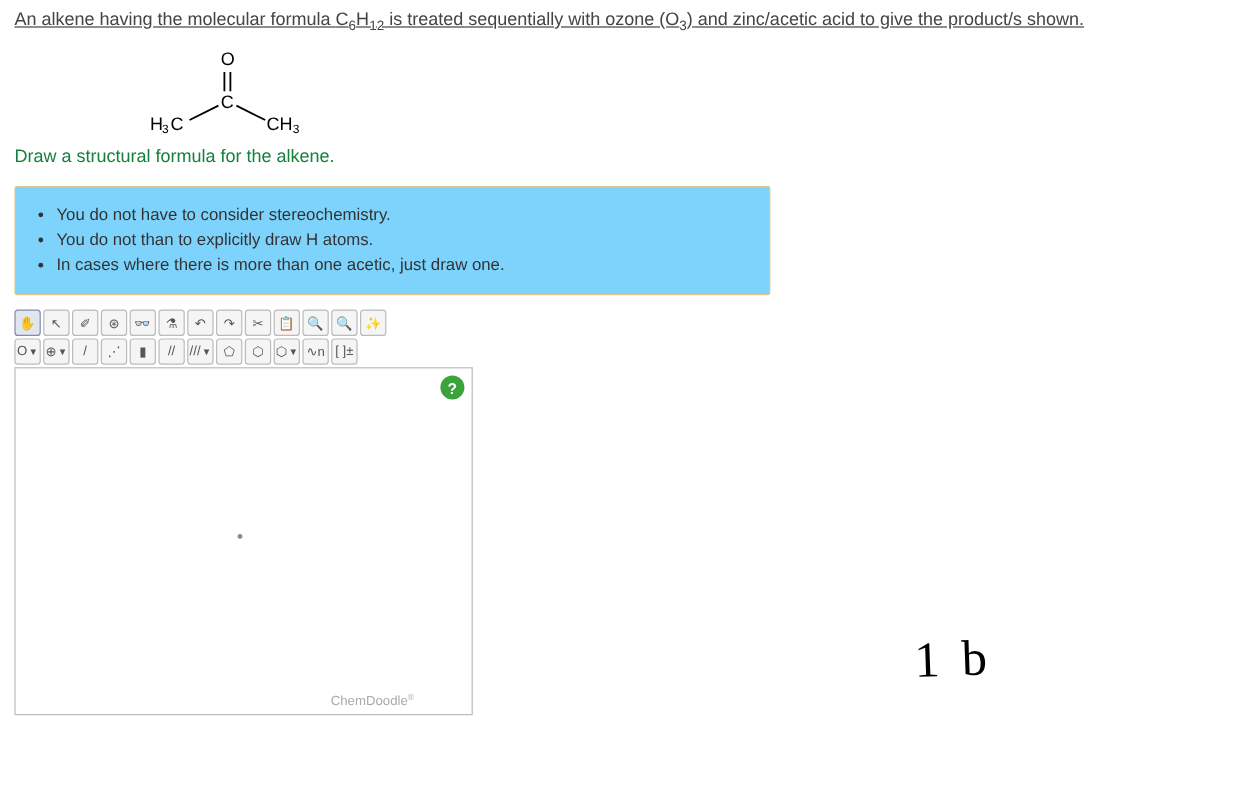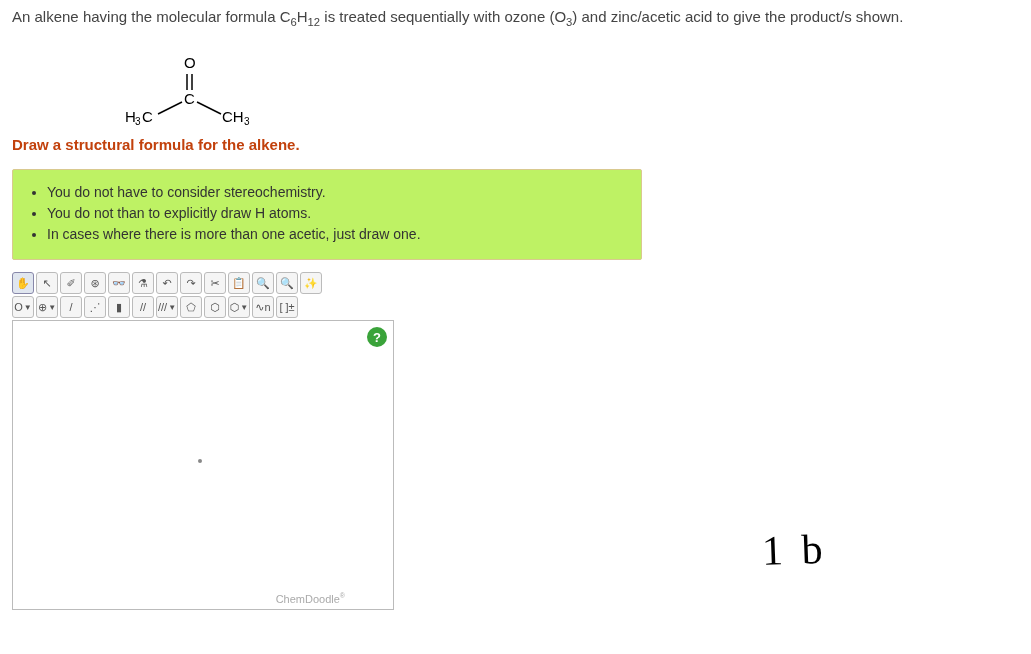--- a/index.html
+++ b/index.html
@@ -1,20 +1,20 @@
 <!DOCTYPE html>
 <html><head>
   <meta charset="utf-8">
   <style>
     * { box-sizing: border-box; margin: 0; padding: 0; }
     body { font-family: 'Helvetica Neue', Arial, sans-serif; font-size: 14px; color: #333; background: #fff; width: 1031px; height: 654px; padding: 8px 12px; position: relative; }
-    .question-text { font-size: 15px; color: #444; margin-bottom: 26px; }
+    .question-text { font-size: 15px; color: #444; margin-bottom: 12px; text-decoration: underline; }
     .molecule { margin-left: 110px; margin-top: 4px; margin-bottom: 10px; position: relative; height: 72px; width: 200px; }
-    .sub-prompt { font-size: 15px; color: #c2410c; margin-bottom: 16px; margin-top: 8px; font-weight: bold;}
-    .hints-box { border: 1px solid #d9c98f; background: #bef264; padding: 12px 16px 14px 18px; width: 630px; margin-bottom: 12px; border-radius: 2px;}
+    .sub-prompt { font-size: 15px; color: #15803d; margin-bottom: 16px; margin-top: 8px;}
+    .hints-box { border: 1px solid #d9c98f; background: #7dd3fc; padding: 12px 16px 14px 18px; width: 630px; margin-bottom: 12px; border-radius: 2px;}
     .hints-box ul { list-style: disc; margin-left: 16px; }
     .hints-box li { font-size: 14px; color: #333; line-height: 1.5; }
     .editor { width: 428px; border: 0; }
     .toolbar-row { display: flex; gap: 2px; margin-bottom: 2px; align-items: center; }
     .tool { width: 22px; height: 22px; border: 1px solid #bbb; border-radius: 3px; background: #f5f5f5; display: inline-flex; align-items: center; justify-content: center; font-size: 11px; cursor: pointer; color: #555; }
     .tool.selected { background: #e0e6ef; border-color: #88a; }
     .canvas-wrap { position: relative; border: 1px solid #bbb; width: 382px; height: 290px; margin-top: 2px; background: #fff; }
     .help-btn { position: absolute; top: 6px; right: 6px; width: 20px; height: 20px; background: #3aa33a; color: #fff; border-radius: 50%; display: flex; align-items: center; justify-content: center; font-size: 13px; font-weight: bold; cursor: pointer; }
     .chemdoodle { position: absolute; bottom: 4px; right: 48px; font-size: 11px; color: #aaa; }
     .chemdoodle sup { font-size: 7px; }

